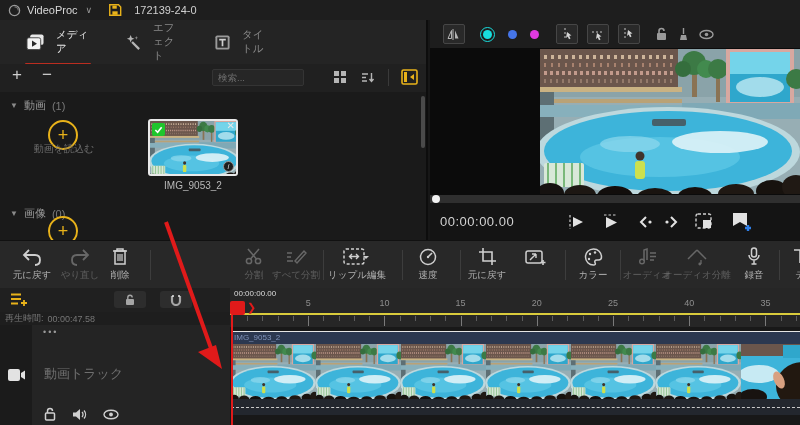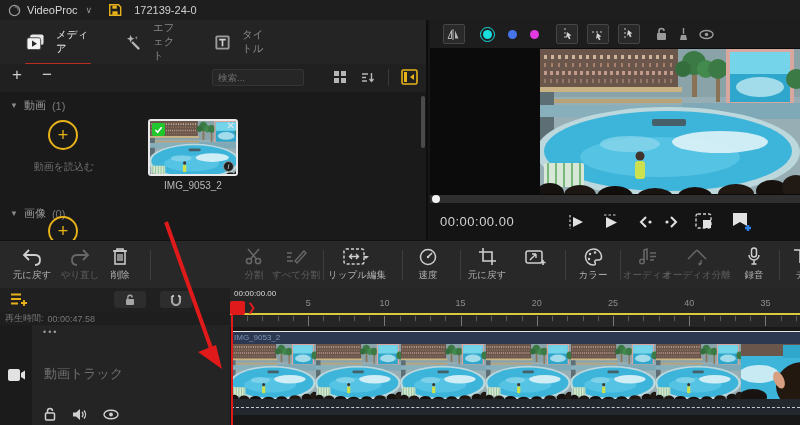--- a/index.html
+++ b/index.html
@@ -38,21 +38,21 @@
   .lt-icon{position:absolute;top:6px;}
   .lt-div{position:absolute;left:388px;top:5px;width:1px;height:17px;background:#3a3a3a;}
 
   
   .library{position:relative;height:148px;background:#1a1a1a;overflow:hidden;}
   .sec-head{position:absolute;left:10px;display:flex;align-items:center;gap:6px;font-size:11px;color:#9a9a9a;}
   .sec-arrow{font-size:8px;color:#8a8a8a;}
   .sec-count{color:#7a7a7a;}
   .import-circle{position:absolute;left:48px;top:28px;width:30px;height:30px;border:2px solid #e8b21a;
                  border-radius:50%;display:flex;align-items:center;justify-content:center;color:#e8b21a;font-size:18px;}
-  .import-label{position:absolute;left:22px;top:68px;width:84px;text-align:center;font-size:10px;color:#6f6f6f;}
+  .import-label{position:absolute;left:22px;top:50px;width:84px;text-align:center;font-size:10px;color:#6f6f6f;}
   .thumb-card{position:absolute;left:148px;top:27px;width:90px;height:57px;border:2px solid #e9e9e9;
               border-radius:3px;background:#000;overflow:hidden;}
   .thumb-name{position:absolute;left:148px;top:88px;width:90px;text-align:center;font-size:10px;color:#b9b9b9;}
   .badge-check{position:absolute;left:2px;top:2px;width:13px;height:13px;background:#1fc62c;border-radius:2px;
                display:flex;align-items:center;justify-content:center;}
   .badge-close{position:absolute;right:1px;top:0px;color:#e8e8e8;font-size:10px;line-height:10px;}
   .badge-info{position:absolute;right:2px;bottom:2px;width:11px;height:11px;border-radius:50%;background:#1d1d1d;
               border:1px solid #9a9a9a;color:#cfcfcf;font-size:8px;line-height:10px;text-align:center;font-style:italic;}
   .scrollbar{position:absolute;right:1px;top:4px;width:4px;height:52px;background:#4a4a4a;border-radius:2px;}
   .import-circle.small{left:48px;top:124px;}

